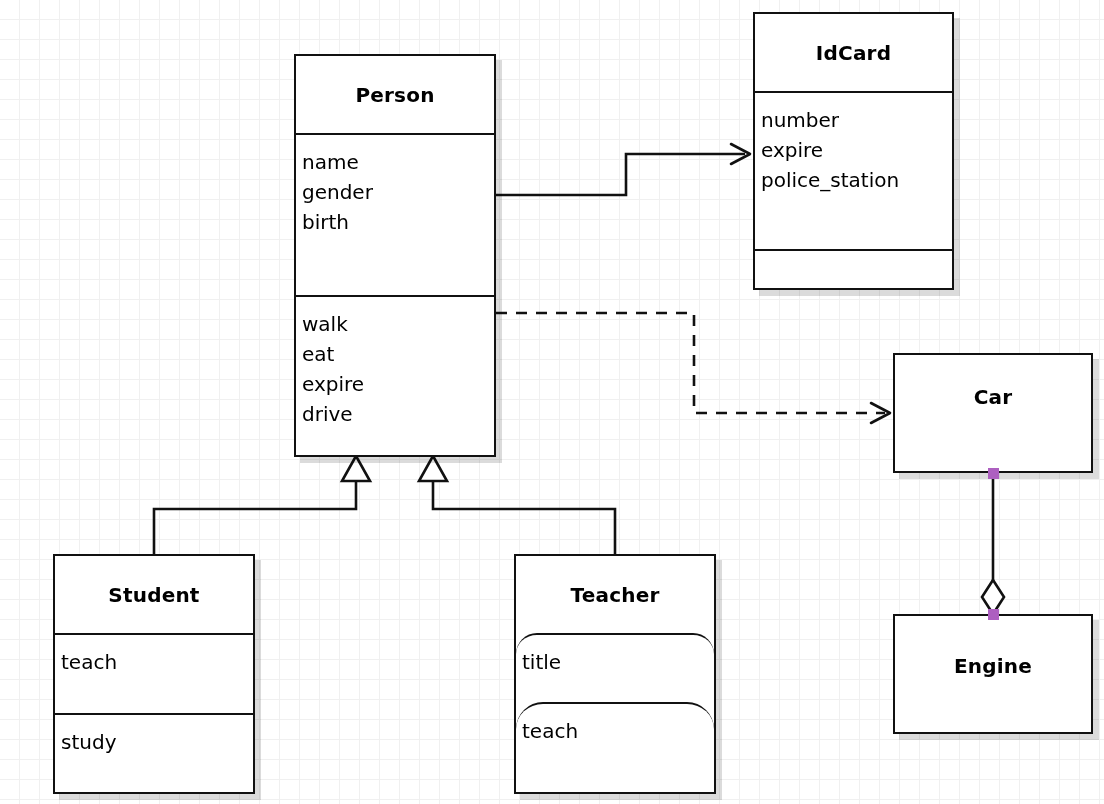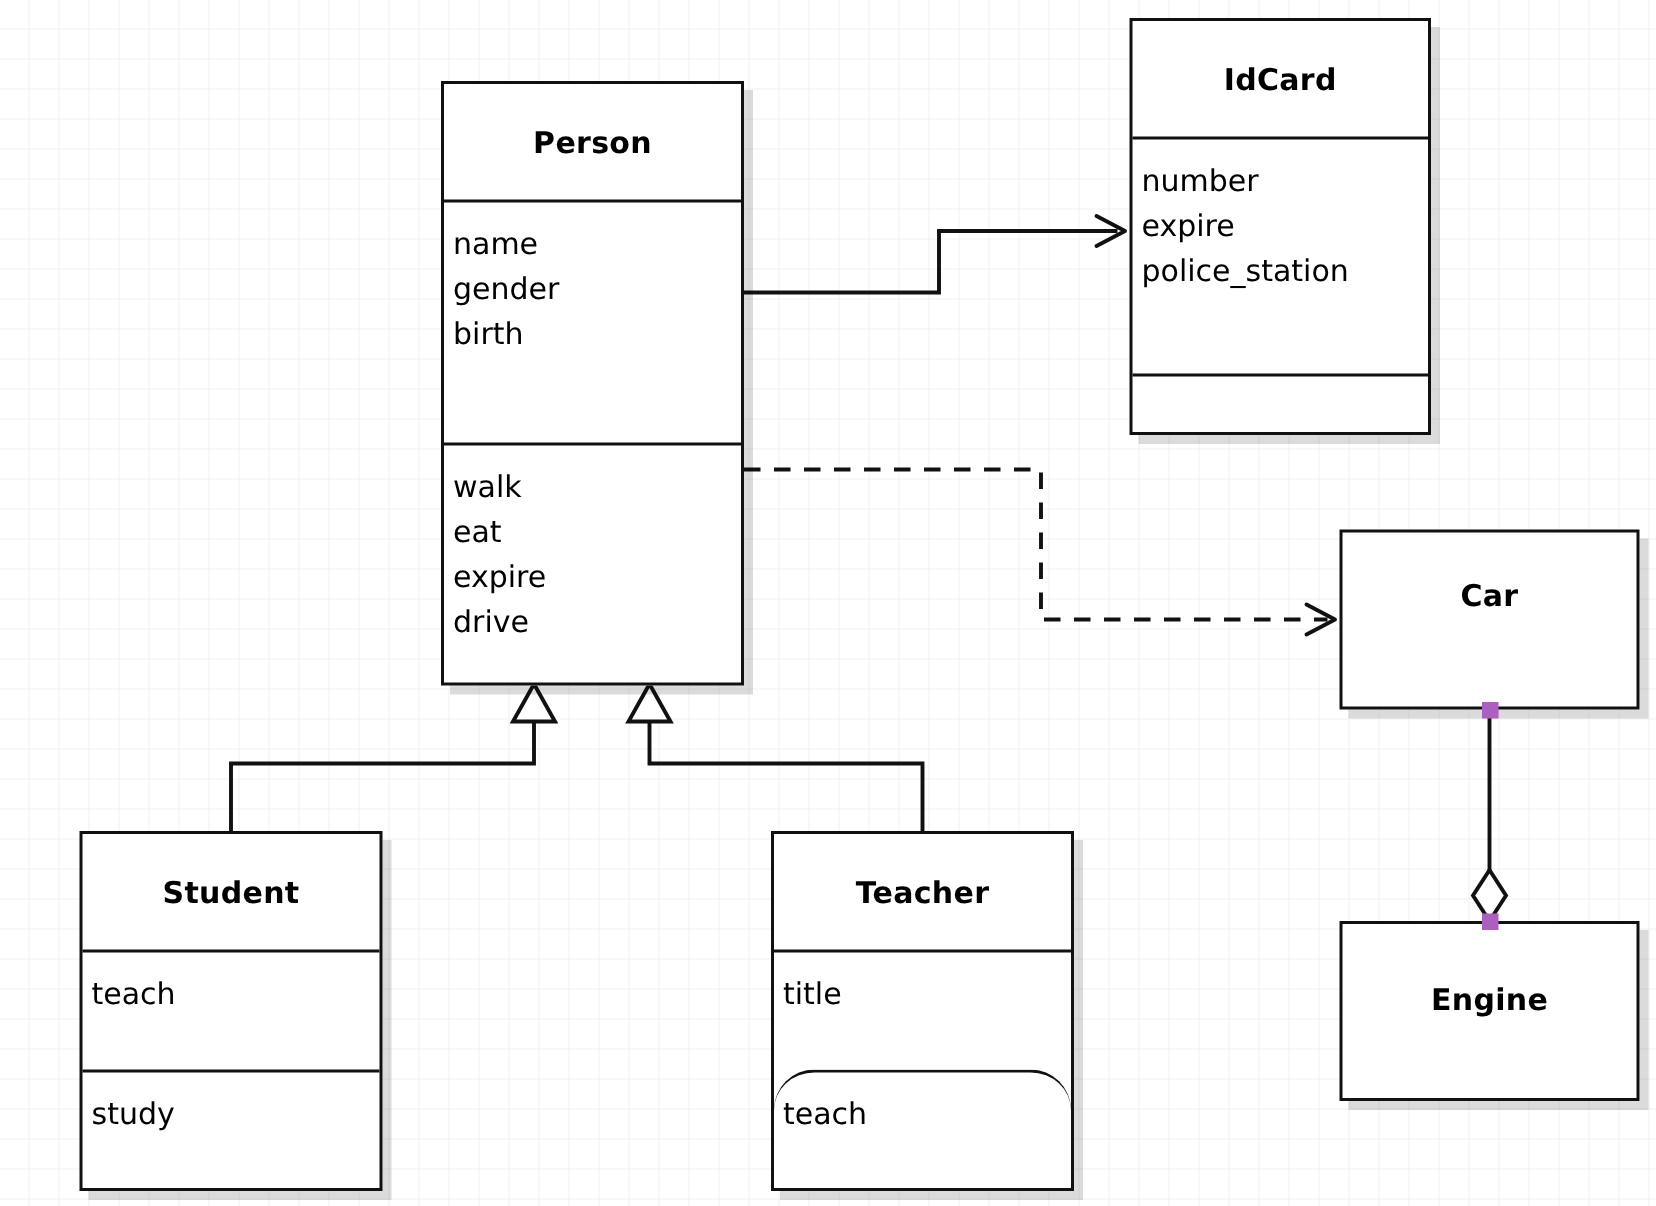--- a/index.html
+++ b/index.html
@@ -149,21 +149,21 @@
     </div>
     <div class="compartment cmp-list" style="height:79px;">
       <div class="member">study</div>
     </div>
   </div>
 
   <div class="uml-class" style="left:514px; top:554px; width:202px; height:240px;">
     <div class="compartment cmp-title" style="height:77px;">
       <span>Teacher</span>
     </div>
-    <div class="compartment cmp-list" style="height:80px;">
+    <div class="compartment cmp-list" style="height:69px;border-radius:21px;">
       <div class="member">title</div>
     </div>
     <div class="compartment cmp-list" style="height:79px;border-radius:27px;">
       <div class="member">teach</div>
     </div>
   </div>
 
   <div class="uml-class" style="left:893px; top:353px; width:200px; height:120px;">
     <div class="compartment cmp-title" style="height:84px;">
       <span>Car</span>

